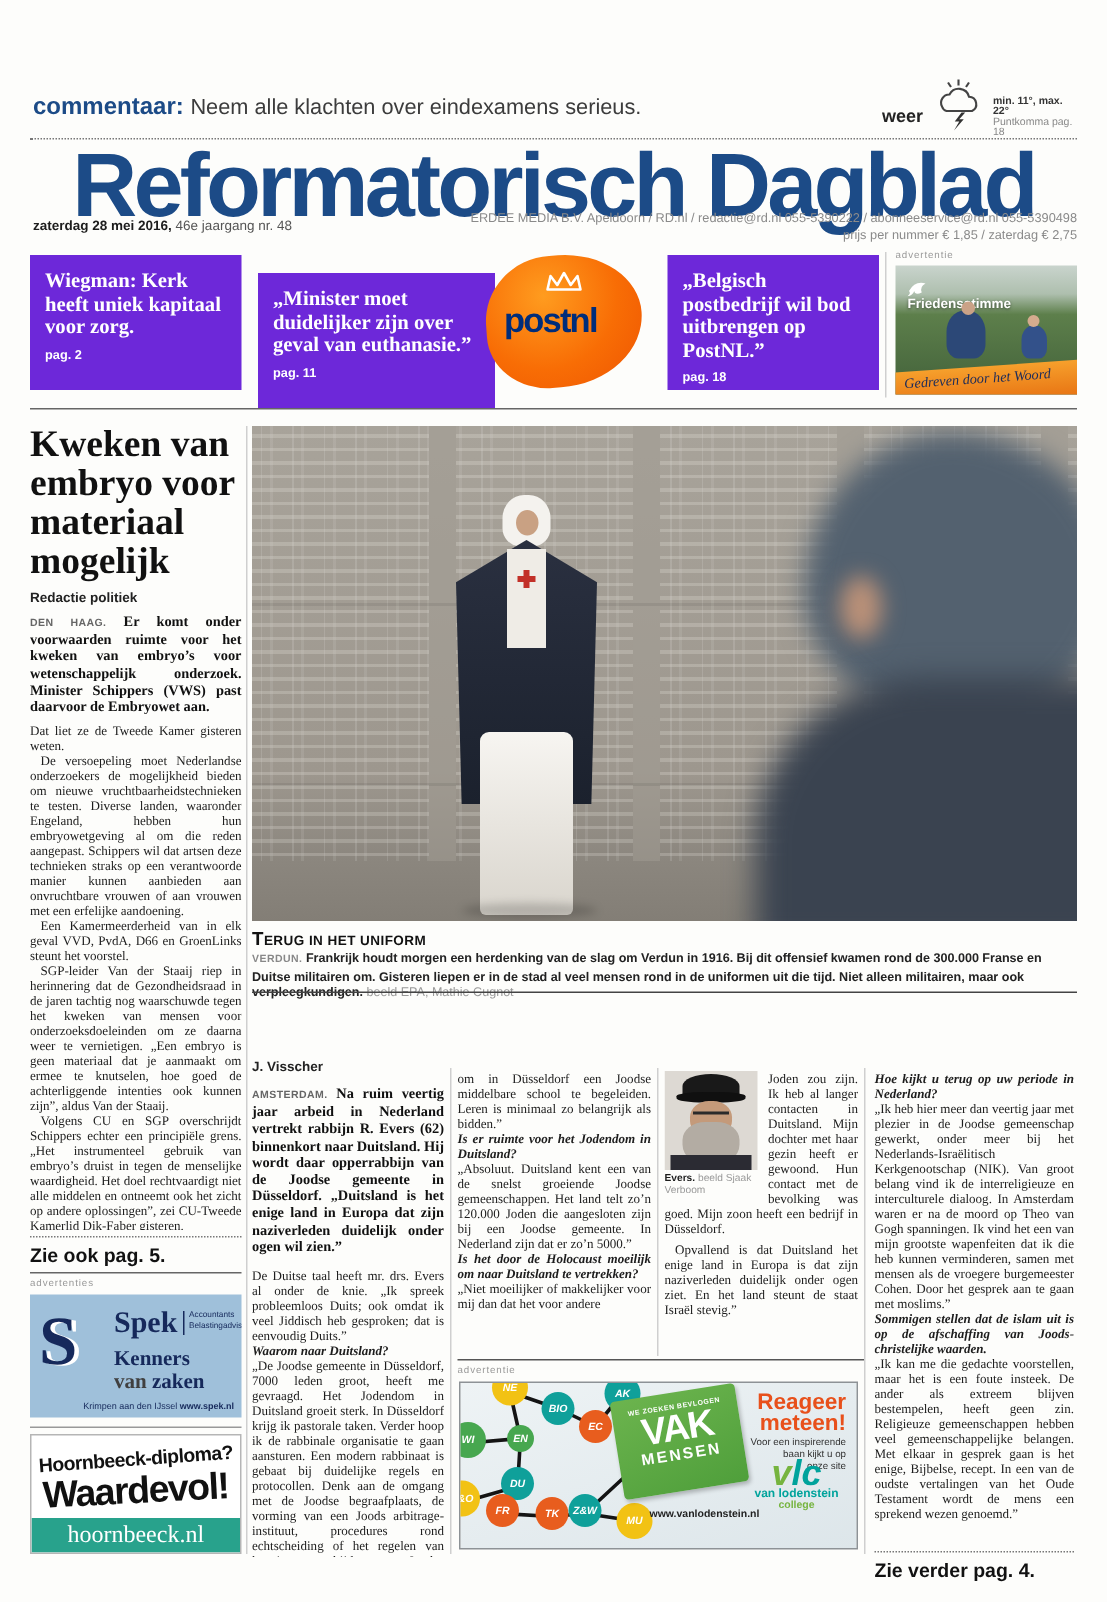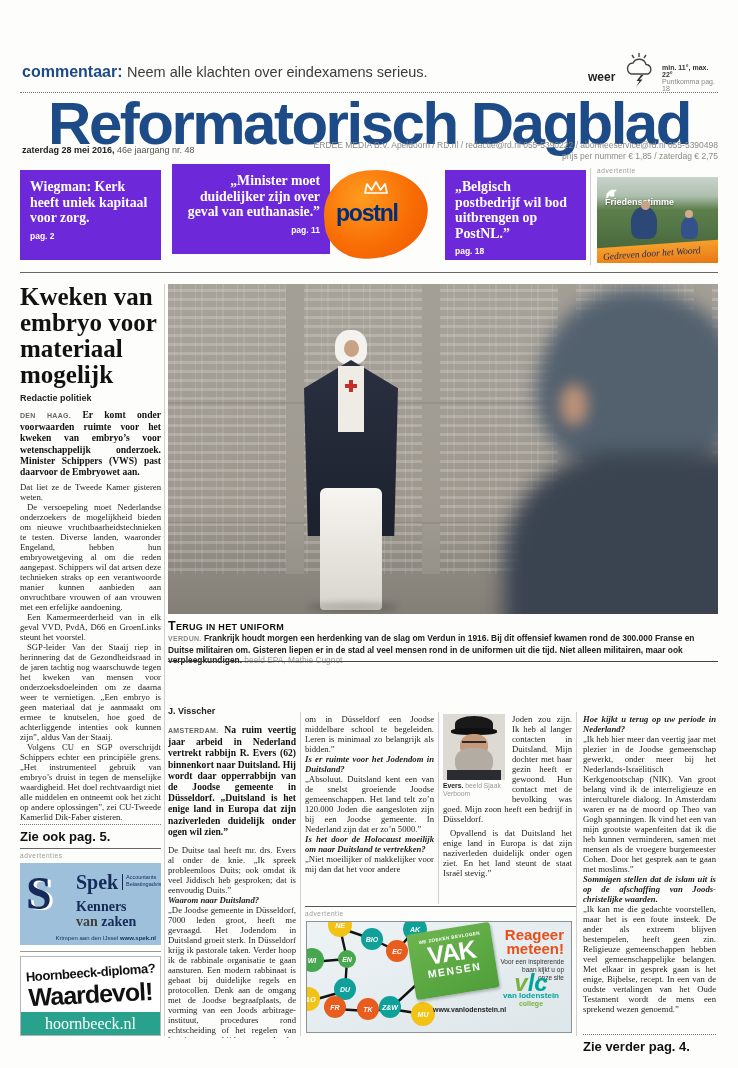--- a/index.html
+++ b/index.html
@@ -130,21 +130,21 @@
   </div>
   <div class="abs pubinfo" style="right:20px;top:140px;width:420px;">
     <div>ERDEE MEDIA B.V. Apeldoorn / RD.nl / redactie@rd.nl 055-5390222 / abonneeservice@rd.nl 055-5390498</div>
     <div>prijs per nummer € 1,85 / zaterdag € 2,75</div>
   </div>
 
   <div class="abs teaser" style="left:20px;top:170px;width:141px;height:90px;">
     <div class="t-txt">Wiegman: Kerk heeft uniek kapitaal voor zorg.</div>
     <div class="t-pag">pag. 2</div>
   </div>
-  <div class="abs teaser" style="left:172px;top:164px;width:158px;height:90px;text-align:right;">
+  <div class="abs teaser" style="left:172px;top:182px;width:158px;height:90px;">
     <div class="t-txt">„Minister moet duidelijker zijn over geval van euthanasie.”</div>
     <div class="t-pag">pag. 11</div>
   </div>
   <div class="abs" style="left:322px;top:168px;width:110px;height:94px;">
     <div class="pn-blob" style="left:2px;top:2px;width:104px;height:88px;"></div>
     <svg class="abs" style="left:40px;top:12px;" width="28" height="15" viewBox="0 0 28 15">
       <path d="M3 13 L5 4 L9.5 10 L14 2 L18.5 10 L23 4 L25 13 z" fill="none" stroke="#fff" stroke-width="1.7" stroke-linejoin="round"></path>
     </svg>
     <div class="pn-word" style="left:14px;top:32px;">postnl</div>
   </div>

